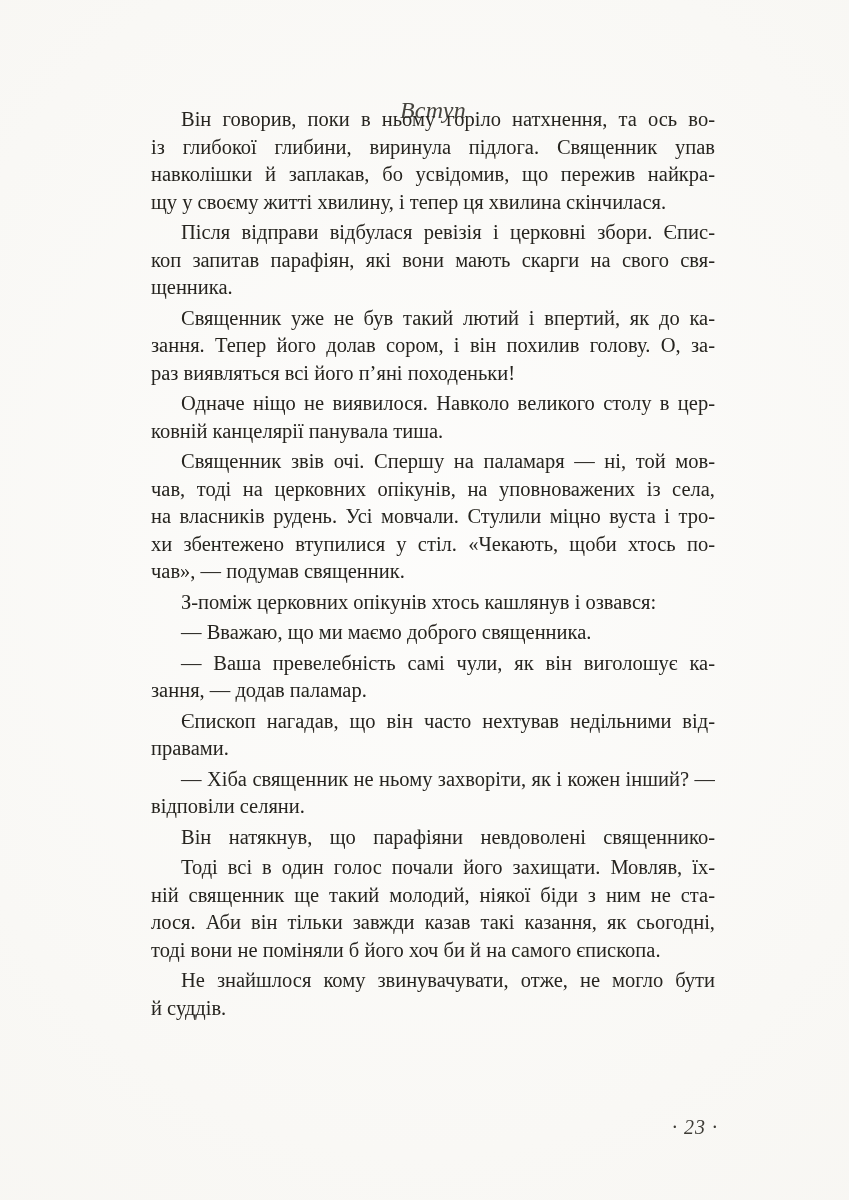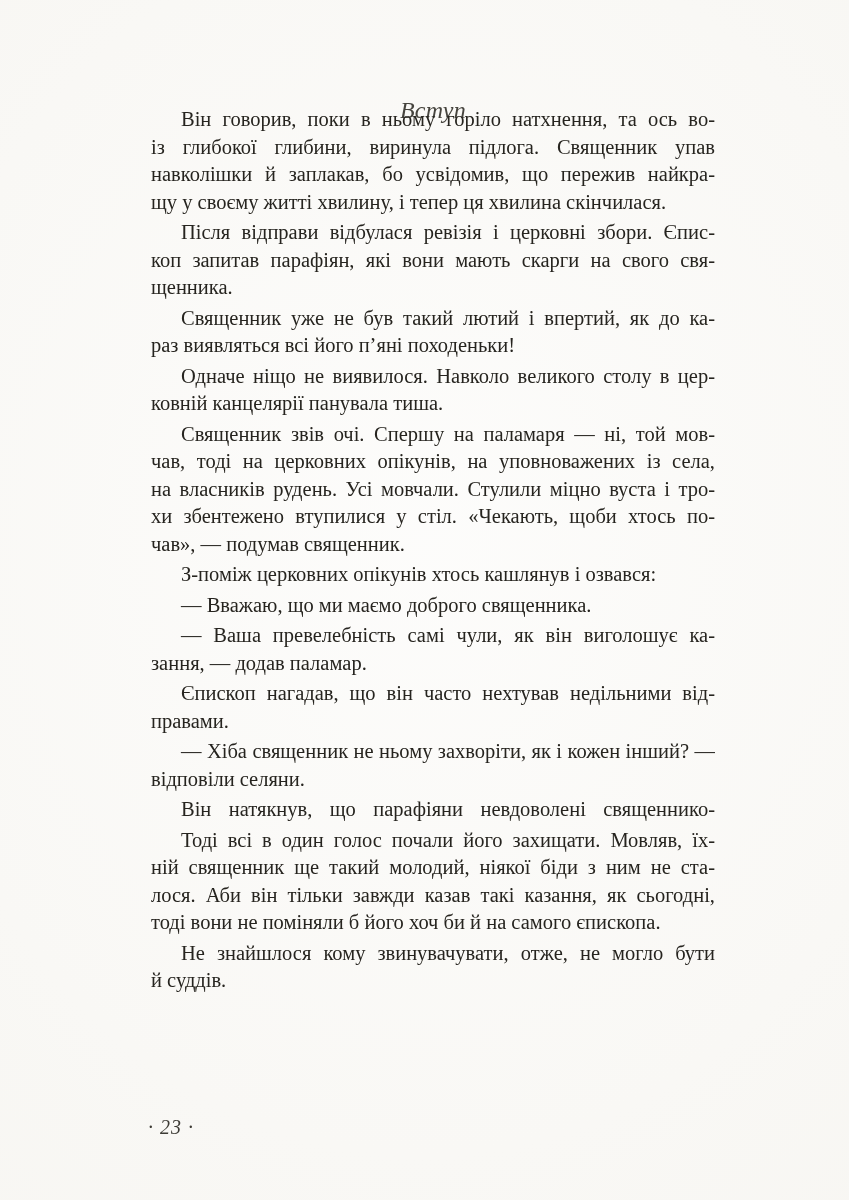--- a/index.html
+++ b/index.html
@@ -54,21 +54,21 @@
   }
   .line.last {
     text-align: left;
     text-align-last: left;
   }
   .folio {
     position: absolute;
     top: 1116px;
     left: 148px;
     width: 570px;
-    text-align: left;
+    text-align: right;
     font-style: italic;
     font-size: 20px;
     color: #3d3b35;
     letter-spacing: 1px;
   }
 </style>
 </head>
 <body>
 
 <div class="scan-page">
@@ -81,20 +81,21 @@
         <div class="line">навколішки й заплакав, бо усвідомив, що пережив найкра-</div>
         <div class="line last">щу у своєму житті хвилину, і тепер ця хвилина скінчилася.</div>
       </div>
       <div class="para">
         <div class="line first">Після відправи відбулася ревізія і церковні збори. Єпис-</div>
         <div class="line">коп запитав парафіян, які вони мають скарги на свого свя-</div>
         <div class="line last">щенника.</div>
       </div>
       <div class="para">
         <div class="line first">Священник уже не був такий лютий і впертий, як до ка-</div>
+        <div class="line">зання. Тепер його долав сором, і він похилив голову. О, за-</div>
         <div class="line last">раз виявляться всі його п’яні походеньки!</div>
       </div>
       <div class="para">
         <div class="line first">Одначе ніщо не виявилося. Навколо великого столу в цер-</div>
         <div class="line last">ковній канцелярії панувала тиша.</div>
       </div>
       <div class="para">
         <div class="line first">Священник звів очі. Спершу на паламаря — ні, той мов-</div>
         <div class="line">чав, тоді на церковних опікунів, на уповноважених із села,</div>
         <div class="line">на власників рудень. Усі мовчали. Стулили міцно вуста і тро-</div>

